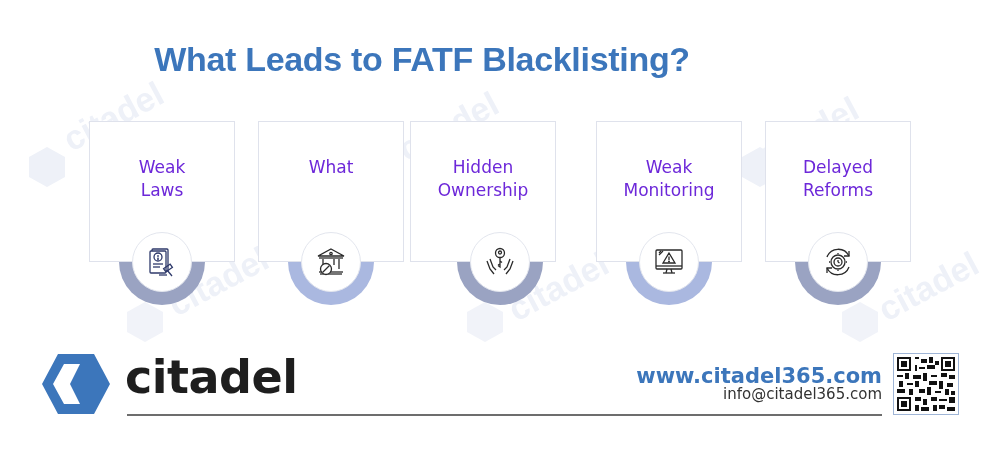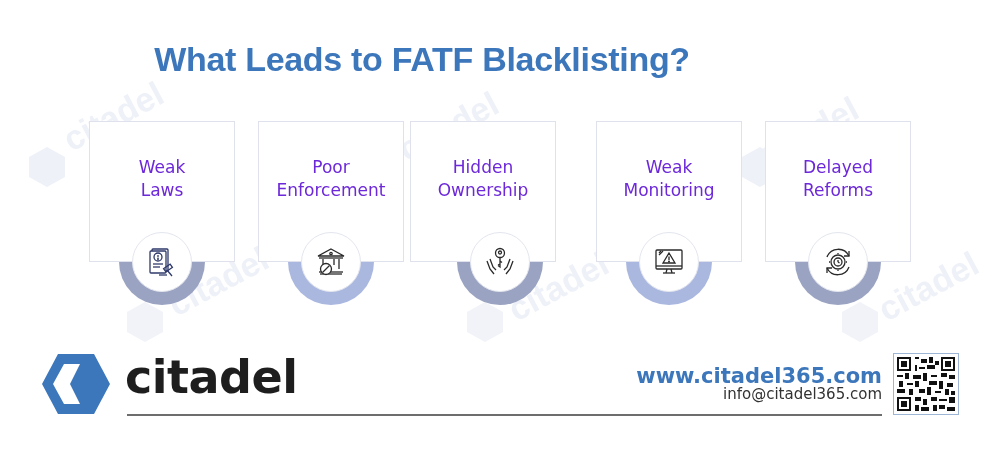--- a/index.html
+++ b/index.html
@@ -62,21 +62,21 @@
     <line x1="8" y1="19" x2="18" y2="19"></line>
       <line x1="8" y1="22" x2="15" y2="22"></line>
     <rect x="19" y="21" width="8" height="4" transform="rotate(-35 23 23)"></rect>
       <line x1="22" y1="25" x2="27" y2="31"></line>
       <line x1="14" y1="30" x2="22" y2="30"></line>
   </svg>
 </div>
 
 <div class="arc" style="left:288px;background:#aab8e0;"></div>
 <div class="card" style="left:258px;">
-  <div class="card-label"><span>Poor</span><br><span>Enforcement</span></div>
+  <div class="card-label"><span>What</span><br></div>
 </div>
 <div class="badge" style="left:301px;">
   <svg viewBox="0 0 34 34" fill="none" stroke="#2a2a2a" stroke-width="1.3">
     <polygon points="17,4 30,11 4,11"></polygon>
       <circle cx="17" cy="8.5" r="1.2"></circle>
       <line x1="5" y1="13" x2="29" y2="13"></line>
     <line x1="9" y1="14" x2="9" y2="24"></line>
       <line x1="25" y1="14" x2="25" y2="24"></line>
       <line x1="20" y1="14" x2="20" y2="20"></line>
     <line x1="5" y1="27" x2="29" y2="27"></line>

